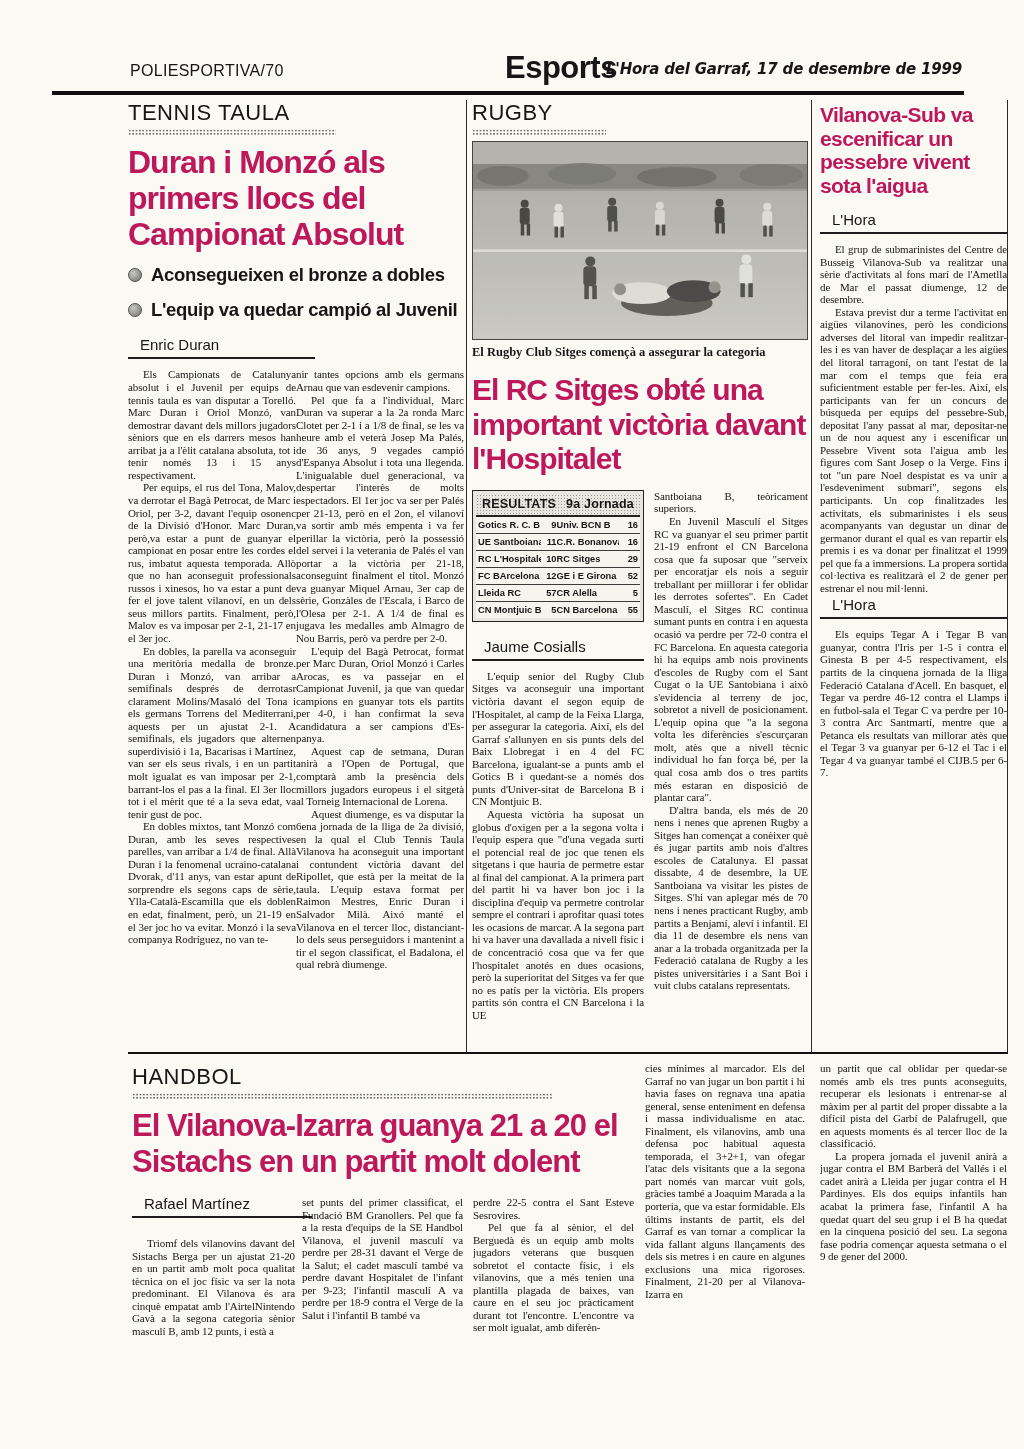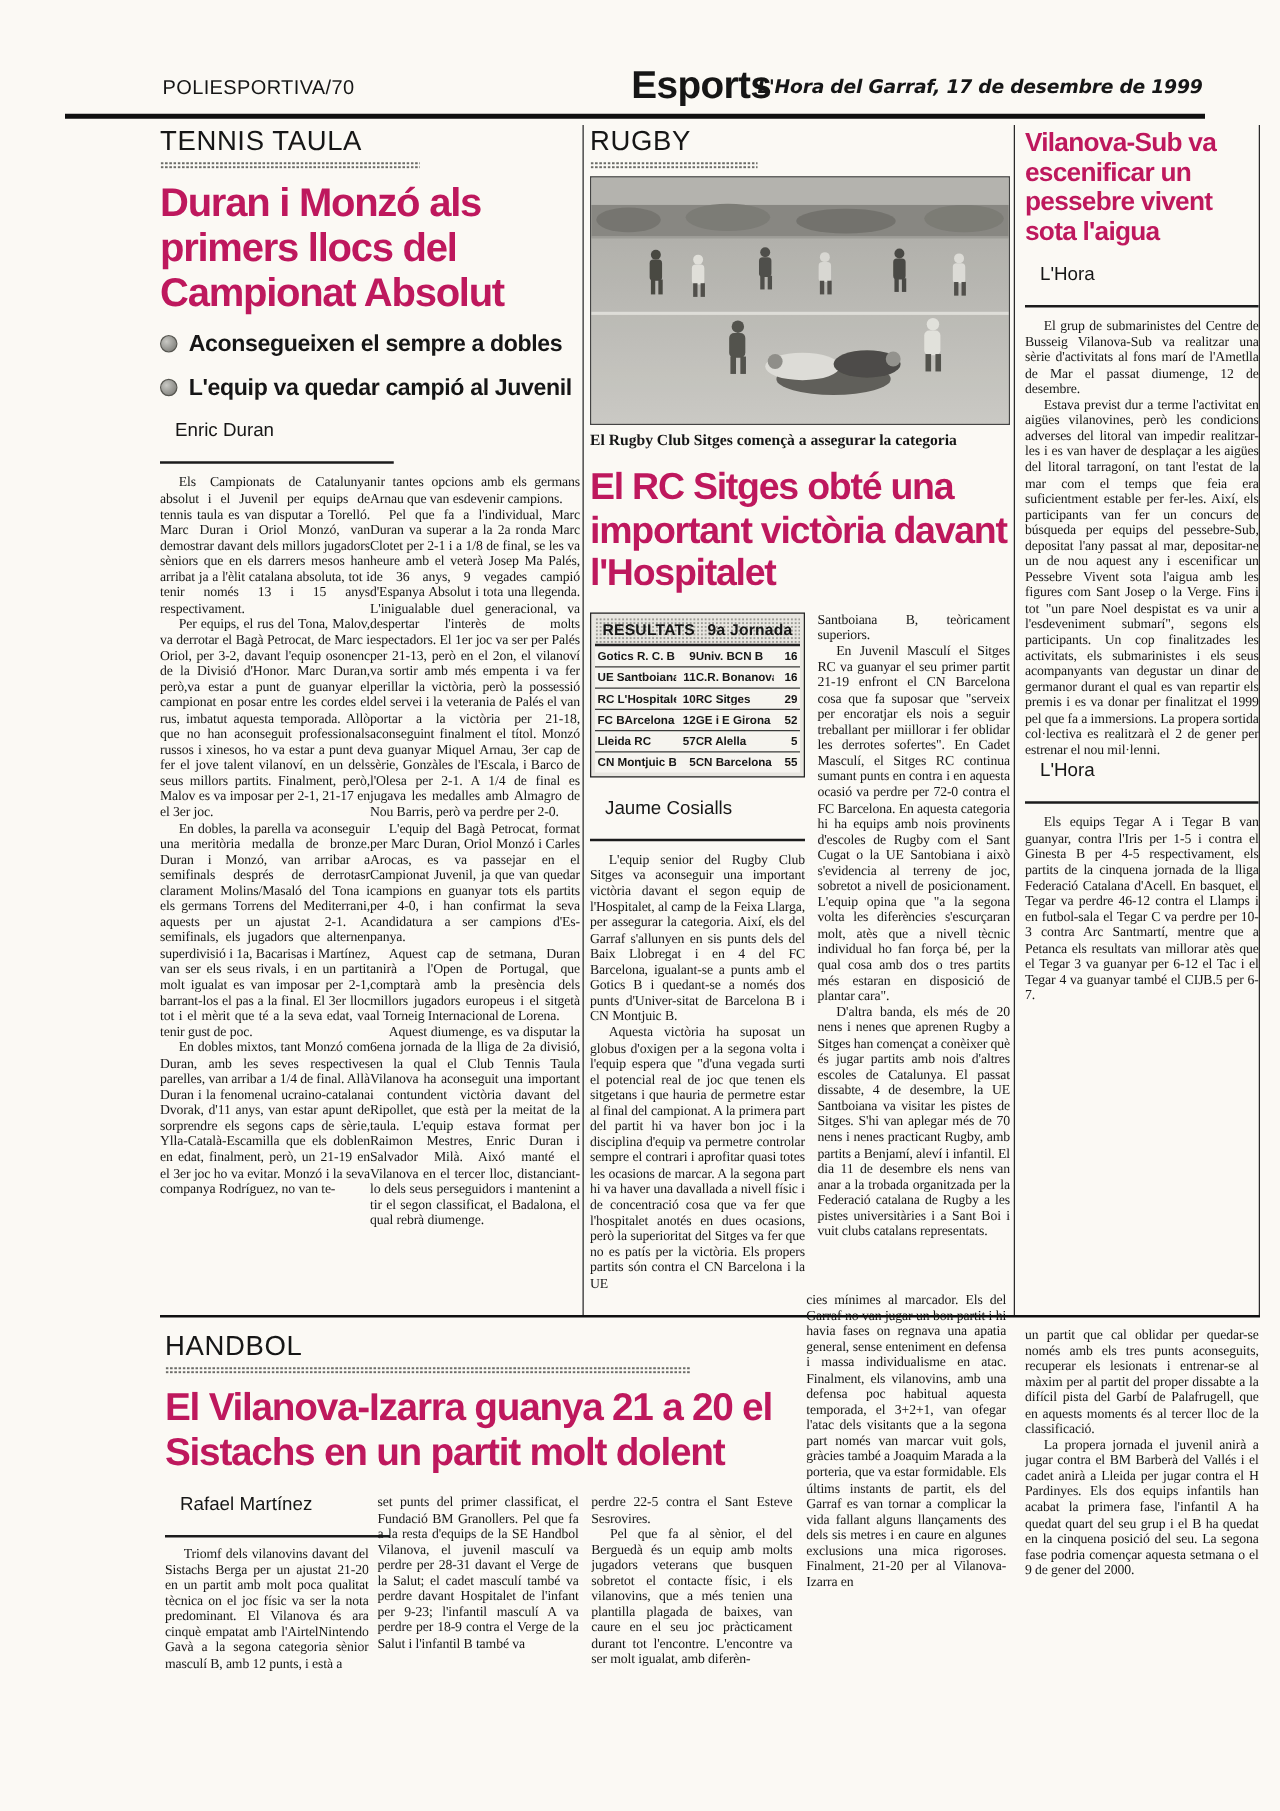--- a/index.html
+++ b/index.html
@@ -15,21 +15,21 @@
   .top-rule { position:absolute; left:52px; top:91px; width:912px; height:4px; background:#101010; }
   .vrule { position:absolute; top:100px; width:1px; height:952px; background:#2a2a2a; }
   .vr1 { left:466px; } .vr2 { left:811px; } .vr3 { left:1007px; }
   .mid-rule { position:absolute; left:128px; top:1052px; width:880px; height:2px; background:#101010; }
 
   
   .kicker { font:400 22px "Liberation Sans",sans-serif; letter-spacing:.5px; }
   .stipple { height:6px; margin-top:3px;
     background-image:radial-gradient(circle,#6c6c68 .9px,transparent 1.05px);
     background-size:3.4px 3.2px; }
-  .byline { font:400 15px "Liberation Sans",sans-serif; padding:2px 0 16px 12px;
+  .byline { font:400 15px "Liberation Sans",sans-serif; padding:2px 0 4px 12px;
     border-bottom:2.5px solid #1c1c1c; }
   .bodycol { text-align:justify; font-size:11px; line-height:12.55px; letter-spacing:-.1px; }
   .para { margin:0; text-indent:15px; }
   .cont { margin:0; }
   .twocol { display:flex; }
   .twocol > div { flex:1; min-width:0; }
   h1,h2 { margin:0; font-family:"Liberation Sans",sans-serif; color:#be185d; }
 
   
   .col-left { position:absolute; left:128px; top:100px; width:336px; height:952px; overflow:hidden; }
@@ -69,21 +69,21 @@
 
   
   .hb-kicker { position:absolute; left:132px; top:1064px; width:420px; }
   .hb-headline { position:absolute; left:132px; top:1108px; width:512px;
     font:700 31px/1.15 "Liberation Sans",sans-serif; letter-spacing:-1px; }
   .hb-byline { position:absolute; left:132px; top:1193px; width:168px; }
   .hb-col { position:absolute; overflow:hidden; }
   .hb-c1 { left:132px; top:1237px; width:163px; height:170px; }
   .hb-c2 { left:302px; top:1196px; width:161px; height:212px; }
   .hb-c3 { left:473px; top:1196px; width:161px; height:212px; }
-  .hb-c4 { left:645px; top:1034px; width:160px; height:346px; }
+  .hb-c4 { left:645px; top:1062px; width:160px; height:346px; }
   .hb-c5 { left:820px; top:1062px; width:187px; height:346px; }
 </style>
 </head>
 <body>
 
 <div class="page">
 
   <div class="mh-left">POLIESPORTIVA/70</div>
   <div class="mh-center">Esports</div>
   <div class="mh-right">L'Hora del Garraf, 17 de desembre de 1999</div>
@@ -94,21 +94,21 @@
   <div class="vrule vr3"></div>
   <div class="mid-rule"></div>
 
   <section class="col-left">
     <div class="kicker">TENNIS TAULA</div>
     <div class="stipple" style="width:62%"></div>
     <h1 class="tennis-head">Duran i Monzó als primers llocs del Campionat Absolut</h1>
 
     <div class="bullet-row">
       <span class="bullet-dot"></span>
-      <span>Aconsegueixen el sempre a dobles</span>
+      <span>Aconsegueixen el bronze a dobles</span>
     </div>
     <div class="bullet-row">
       <span class="bullet-dot"></span>
       <span>L'equip va quedar campió al Juvenil</span>
     </div>
 
     <div class="byline tennis-byline">Enric Duran</div>
 
     <div class="twocol bodycol">
       <div>

